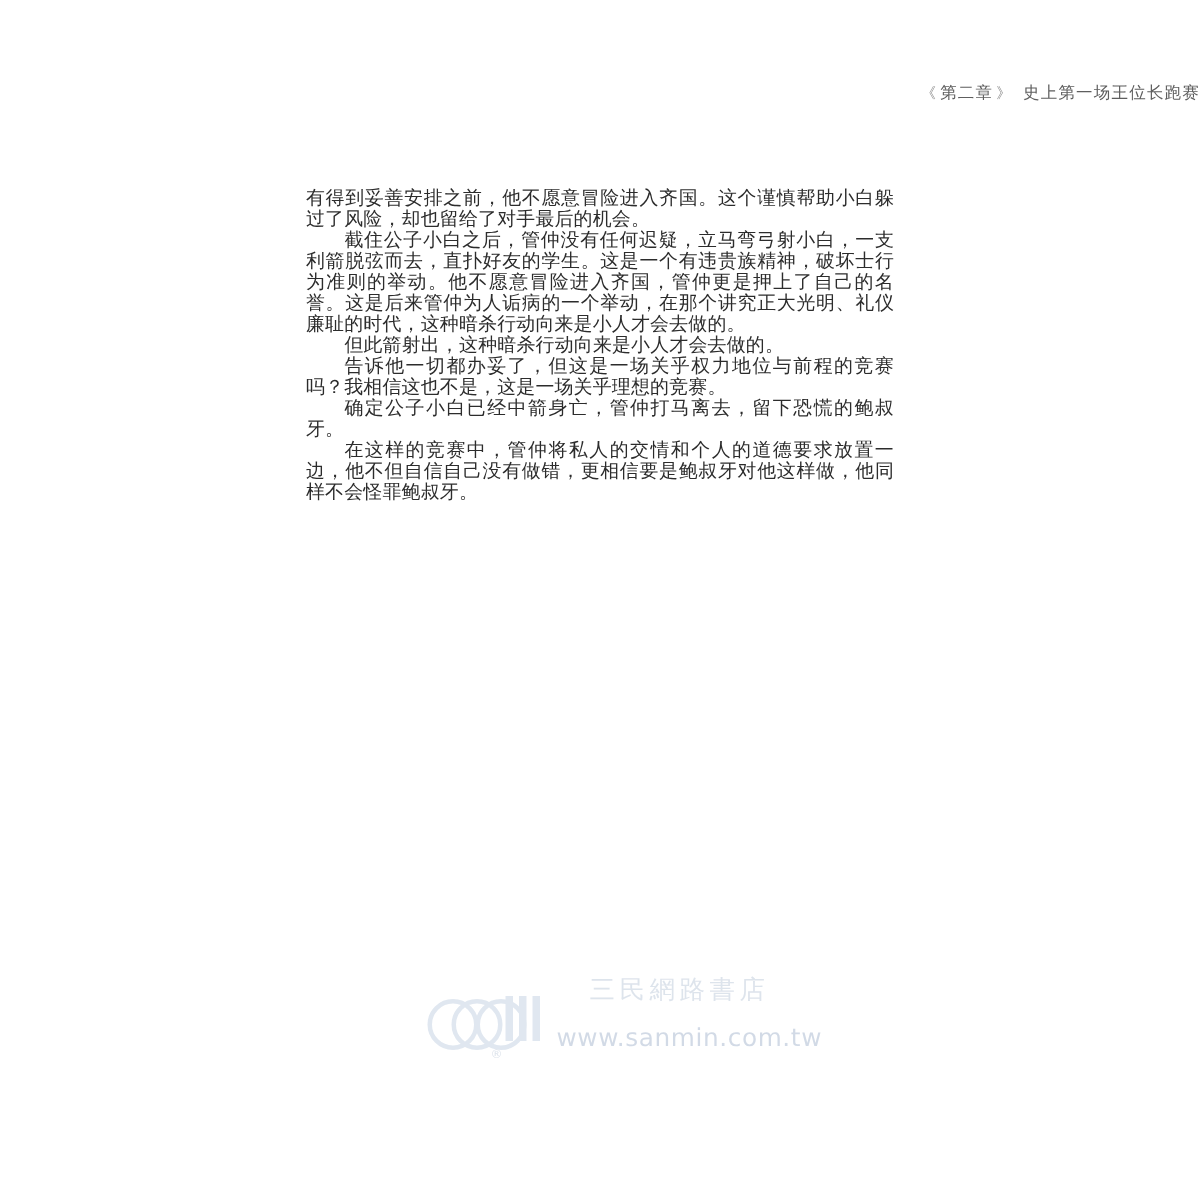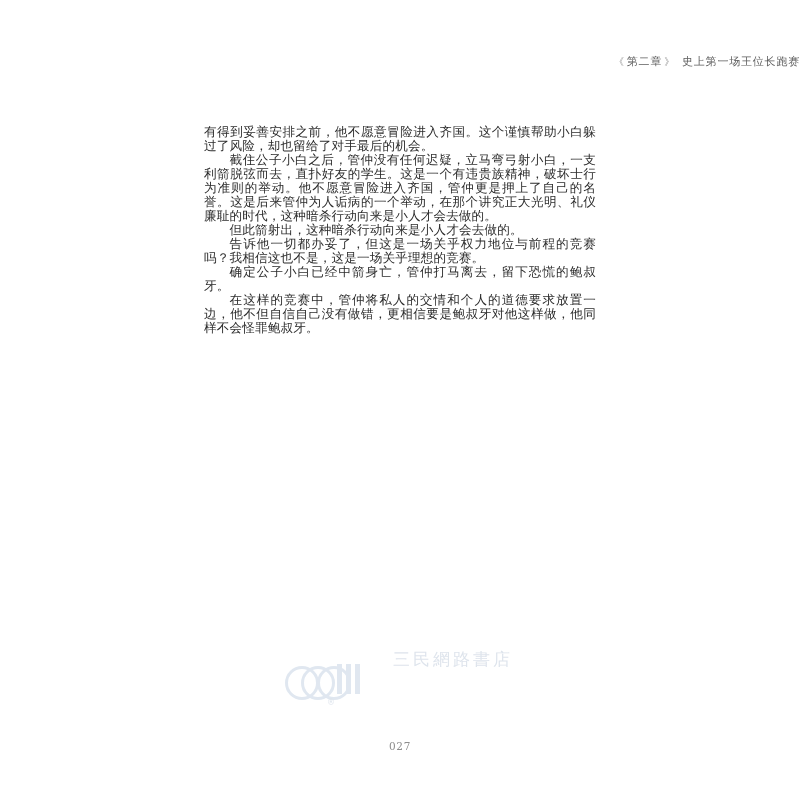--- a/index.html
+++ b/index.html
@@ -177,17 +177,17 @@
     <div class="wm-mark">
       <span class="ring r1"></span>
       <span class="ring r2"></span>
       <span class="ring r3"></span>
       <span class="bar b1"></span>
       <span class="bar b2"></span>
       <span class="bar b3"></span>
     </div>
     <div class="wm-reg">®</div>
     <div class="wm-cn">三民網路書店</div>
+    <div class="wm-url">www.sanmin.com.tw</div>
   </div>
 
-  <div class="folio">027</div>
 
 </div>
 
 </body></html>

